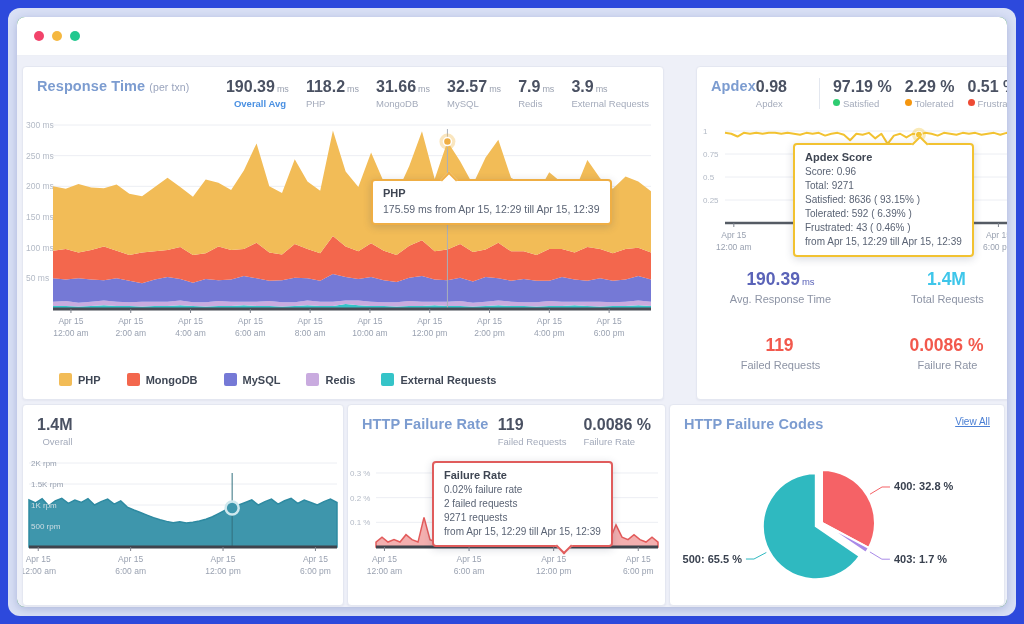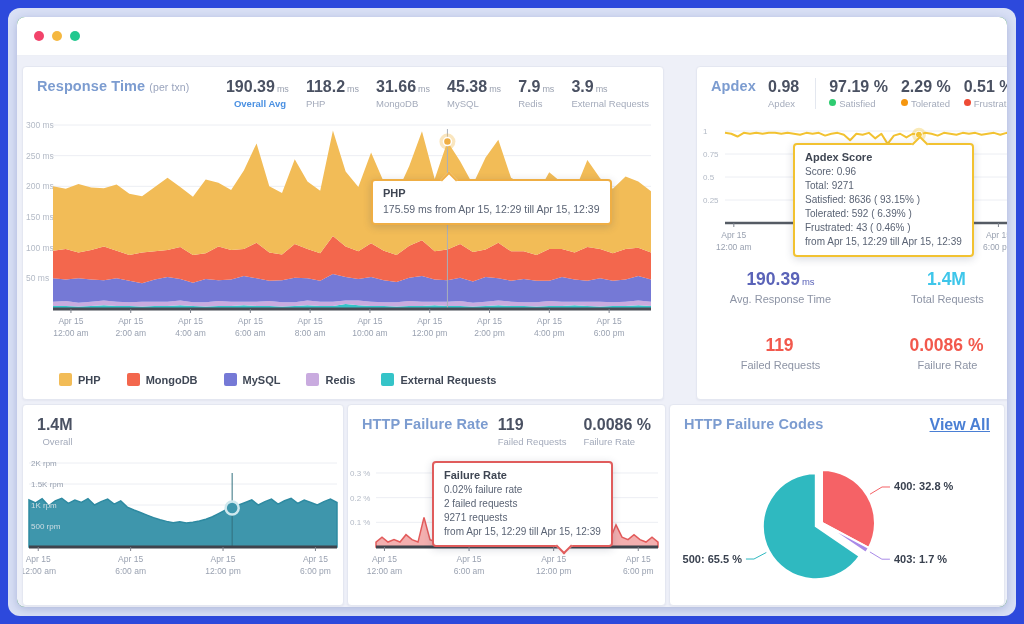--- a/index.html
+++ b/index.html
@@ -19,38 +19,38 @@
   .p-head{display:flex;justify-content:space-between;align-items:flex-start;padding:11px 14px 0 14px;}
   .p-title{margin:0;font-size:14.5px;font-weight:600;color:#7c9cd0;letter-spacing:.1px;}
   .title-note{font-size:10.5px;color:#9aa4bd;font-weight:400;}
   .stat-row{display:flex;gap:17px;text-align:left;}
   .stat{cursor:pointer;}
   .stat-v{font-size:16px;font-weight:600;color:#4a5162;line-height:1.1;white-space:nowrap;}
   .stat-u{font-size:9px;color:#9aa1b0;margin-left:2px;font-weight:400;}
   .stat-l{font-size:9.5px;color:#a4abbb;margin-top:2px;white-space:nowrap;}
   .stat-l.active{color:#4a90e2;font-weight:700;margin-left:8px;}
   .hd-dot{display:inline-block;width:7px;height:7px;border-radius:50%;margin-right:3px;vertical-align:1px;}
-  .apdex-first{border-right:1px solid #e3e7ef;padding-right:16px;}
+  .apdex-first{border-right:1px solid #e3e7ef;padding-right:32px;}
   svg{position:absolute;left:0;}
   svg text{font-family:"Liberation Sans",sans-serif;}
   .legend{position:absolute;left:36px;top:306px;display:flex;gap:26px;align-items:center;}
   .lg-item{display:flex;align-items:center;gap:6px;cursor:pointer;}
   .lg-sw{width:13px;height:13px;border-radius:2px;display:inline-block;}
   .lg-item b{font-size:11px;font-weight:700;color:#3f4755;}
   .tip{position:absolute;background:#fff;border:2px solid #ccc;border-radius:4px;padding:5px 10px 6px 10px;
     box-shadow:0 2px 8px rgba(50,60,90,.2);font-size:10.5px;color:#5a6374;line-height:1.45;z-index:6;white-space:nowrap;}
   .tip-title{font-weight:700;color:#3f4653;font-size:11px;}
   .notch{position:absolute;width:10px;height:10px;background:#fff;transform:rotate(45deg);border-color:inherit;}
   .notch-top{top:-7px;border-left:2px solid;border-top:2px solid;border-color:inherit;}
   .notch-bot{bottom:-7px;border-right:2px solid;border-bottom:2px solid;border-color:inherit;}
   .sum-grid{position:absolute;top:202px;left:0;width:100%;display:grid;grid-template-columns:1fr 1fr;row-gap:30px;text-align:center;}
   .sum-v{font-size:17.5px;font-weight:700;}
   .sum-unit{font-size:9.5px;font-weight:400;margin-left:2px;}
   .sum-l{font-size:11px;color:#8d94a5;margin-top:3px;text-align:center;}
-  .view-all{font-size:16px;font-weight:700;color:#4a7fd4;text-decoration:underline;cursor:pointer;}
+  .view-all{font-size:10px;font-weight:400;color:#4a7fd4;text-decoration:underline;cursor:pointer;}
 </style>
 </head>
 <body>
 
 <div class="bezel">
   <div class="window">
     <div class="titlebar">
       <span class="dot" style="background: rgb(242, 67, 106);"></span>
       <span class="dot" style="background: rgb(245, 184, 64);"></span>
       <span class="dot" style="background: rgb(35, 200, 143);"></span>
@@ -70,21 +70,21 @@
             </div>
             <div class="stat">
               <div class="stat-v"><span>118.2</span><span class="stat-u">ms</span></div>
               <div class="stat-l">PHP</div>
             </div>
             <div class="stat">
               <div class="stat-v"><span>31.66</span><span class="stat-u">ms</span></div>
               <div class="stat-l">MongoDB</div>
             </div>
             <div class="stat">
-              <div class="stat-v"><span>45.38</span><span class="stat-u">ms</span></div>
+              <div class="stat-v"><span>32.57</span><span class="stat-u">ms</span></div>
               <div class="stat-l">MySQL</div>
             </div>
             <div class="stat">
               <div class="stat-v"><span>7.9</span><span class="stat-u">ms</span></div>
               <div class="stat-l">Redis</div>
             </div>
             <div class="stat">
               <div class="stat-v"><span>3.9</span><span class="stat-u">ms</span></div>
               <div class="stat-l">External Requests</div>
             </div>

